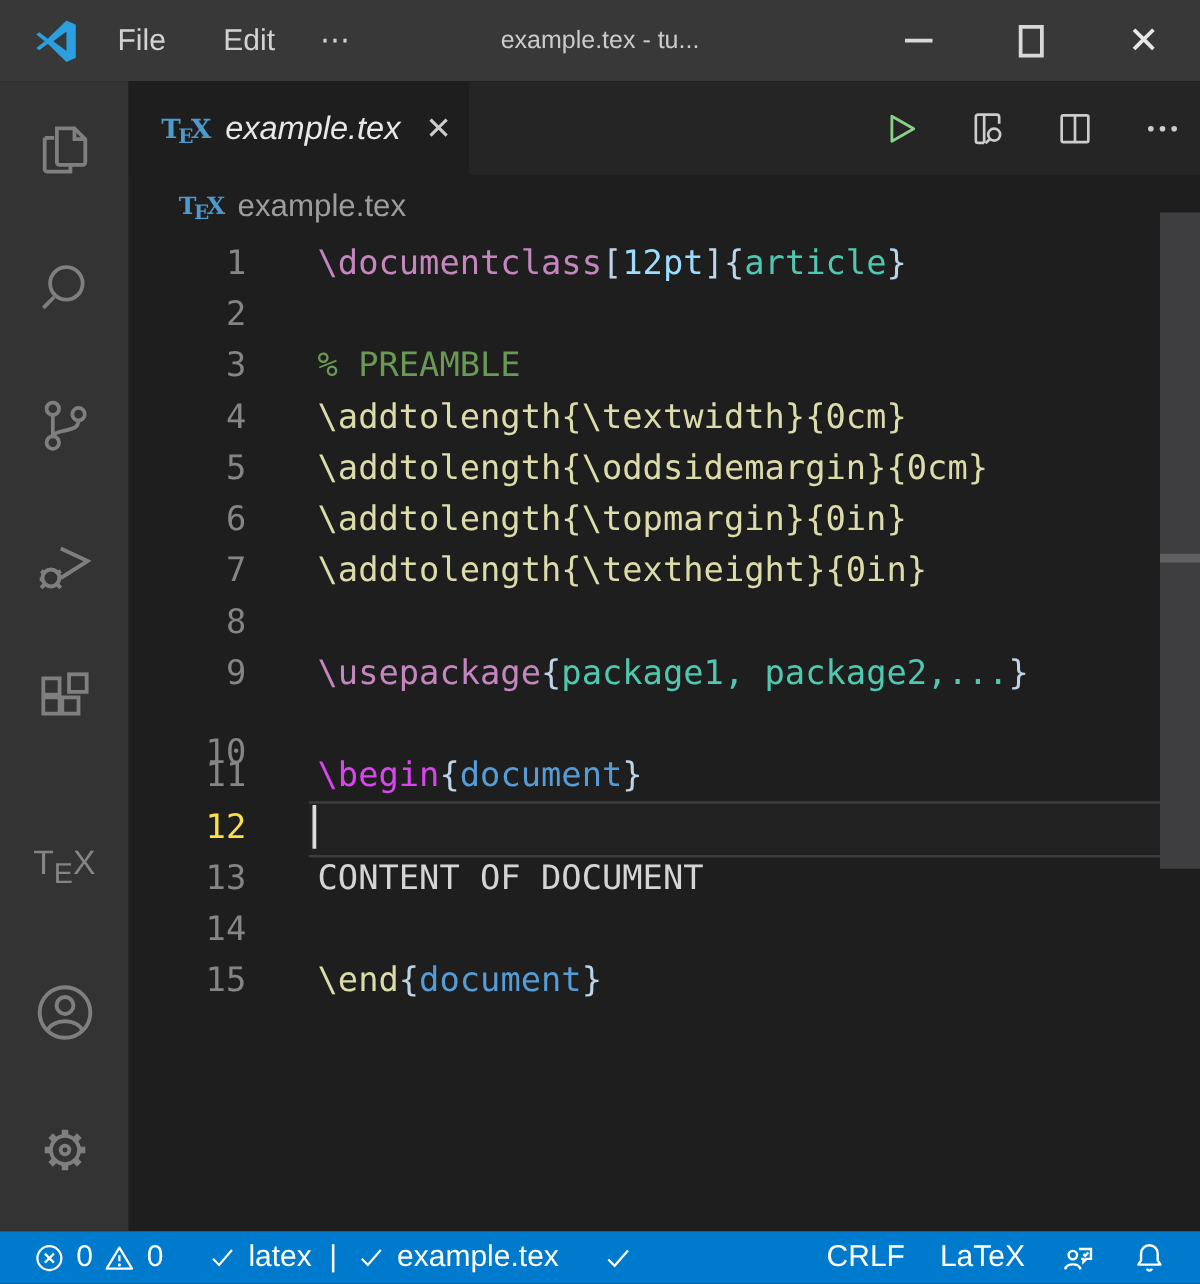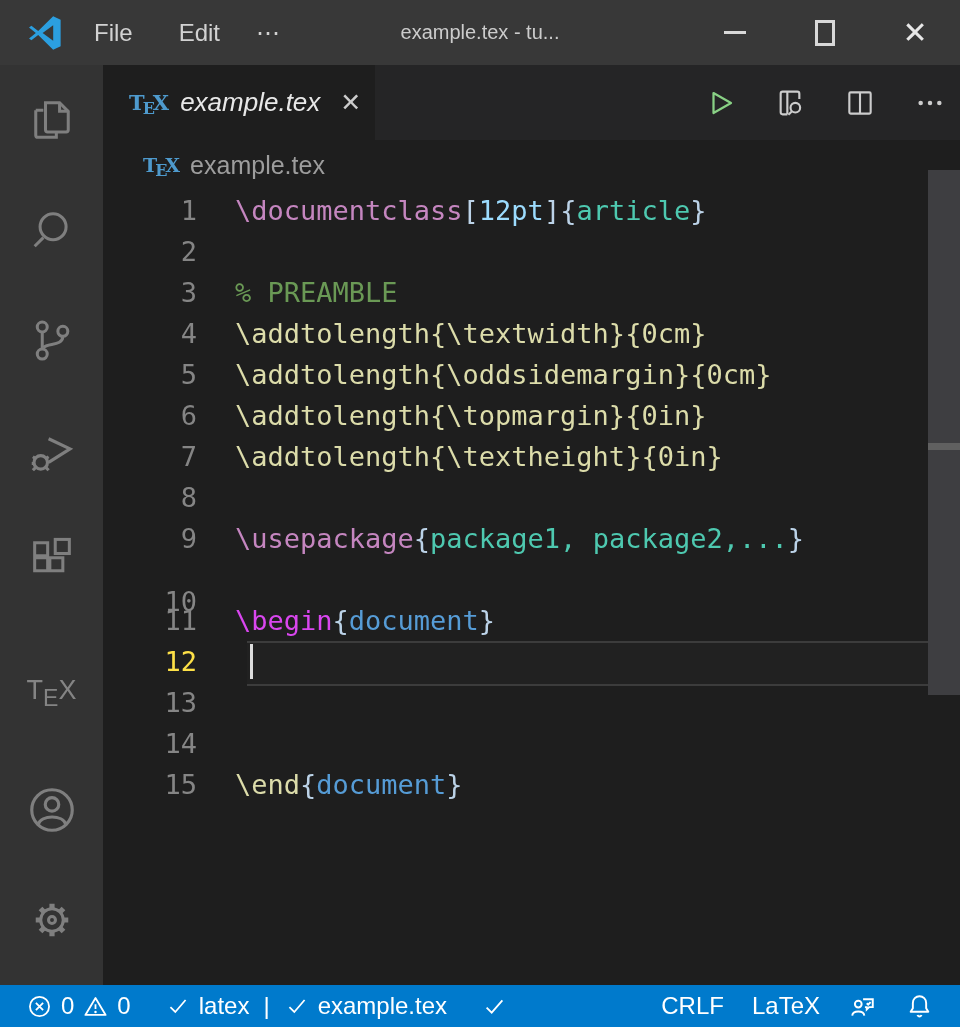--- a/index.html
+++ b/index.html
@@ -43,21 +43,21 @@
   .breadcrumb { position:absolute; left:0; top:75px; width:857px; height:50px; display:flex; align-items:center; padding-left:40px; }
   .breadcrumb .tex-file-icon { font-size:19px; }
   .crumb-label { color:#9d9d9d; font-size:25px; margin-left:12px; }
 
   
   .code-area { position:absolute; left:0; top:125px; width:857px; height:795px;
     font-family:"DejaVu Sans Mono", monospace; font-size:27px; }
   .code-row { position:absolute; left:0; width:857px; height:41px; line-height:41px; white-space:pre; }
   .line-number { position:absolute; left:0; width:94px; text-align:right; color:#858585; }
   .line-number.active { color:#fde047; }
-  .line-content { position:absolute; left:132px; top:0; }
+  .line-content { position:absolute; left:151px; top:0; }
 
   .current-line { position:absolute; left:144px; right:20px; height:45px;
     border-top:2px solid #3c3c3c; border-bottom:2px solid #3c3c3c; background:rgba(255,255,255,0.015); }
   .cursor { position:absolute; width:3px; height:35px; background:#dcdcdc; }
 
   .scrollbar { position:absolute; right:0; top:105px; width:32px; height:525px; background:#3e3e41; }
   .scroll-mark { position:absolute; right:0; width:32px; height:7px; background:#606060; }
 
   
   .statusbar { position:absolute; left:0; top:985px; width:960px; height:42px;
@@ -204,21 +204,21 @@
           <div class="code-row" style="top: 82px;"><div class="line-number">3</div><div class="line-content"><span style="color: rgb(106, 153, 85);">% PREAMBLE</span></div></div>
           <div class="code-row" style="top: 123px;"><div class="line-number">4</div><div class="line-content"><span style="color: rgb(220, 220, 170);">\addtolength{\textwidth}{0cm}</span></div></div>
           <div class="code-row" style="top: 164px;"><div class="line-number">5</div><div class="line-content"><span style="color: rgb(220, 220, 170);">\addtolength{\oddsidemargin}{0cm}</span></div></div>
           <div class="code-row" style="top: 205px;"><div class="line-number">6</div><div class="line-content"><span style="color: rgb(220, 220, 170);">\addtolength{\topmargin}{0in}</span></div></div>
           <div class="code-row" style="top: 246px;"><div class="line-number">7</div><div class="line-content"><span style="color: rgb(220, 220, 170);">\addtolength{\textheight}{0in}</span></div></div>
           <div class="code-row" style="top: 287px;"><div class="line-number">8</div><div class="line-content"></div></div>
           <div class="code-row" style="top: 328px;"><div class="line-number">9</div><div class="line-content"><span style="color: rgb(197, 134, 192);">\usepackage</span><span style="color: rgb(188, 211, 232);">{</span><span style="color: rgb(78, 201, 176);">package1, package2,...</span><span style="color: rgb(188, 211, 232);">}</span></div></div>
           <div class="code-row" style="top: 369px; margin-top: 22px;"><div class="line-number">10</div><div class="line-content"></div></div>
           <div class="code-row" style="top: 410px;"><div class="line-number">11</div><div class="line-content"><span style="color: #d946ef;">\begin</span><span style="color: rgb(188, 211, 232);">{</span><span style="color: rgb(86, 156, 214);">document</span><span style="color: rgb(188, 211, 232);">}</span></div></div>
           <div class="code-row" style="top: 451px;"><div class="line-number active">12</div><div class="line-content"></div></div>
-          <div class="code-row" style="top: 492px;"><div class="line-number">13</div></div>
+          <div class="code-row" style="top: 492px;"><div class="line-number">13</div><div class="line-content"><span style="color: rgb(212, 212, 212);">CONTENT OF DOCUMENT</span></div></div>
           <div class="code-row" style="top: 533px;"><div class="line-number">14</div><div class="line-content"></div></div>
           <div class="code-row" style="top: 574px;"><div class="line-number">15</div><div class="line-content"><span style="color: rgb(220, 220, 170);">\end</span><span style="color: rgb(188, 211, 232);">{</span><span style="color: rgb(86, 156, 214);">document</span><span style="color: rgb(188, 211, 232);">}</span></div></div>
         </div>
       <div class="cursor" style="left:147px; top:454px"></div>
     </div>
 
     <div class="scrollbar">
       <div class="scroll-mark" style="top:273px"></div>
     </div>
   </div>

